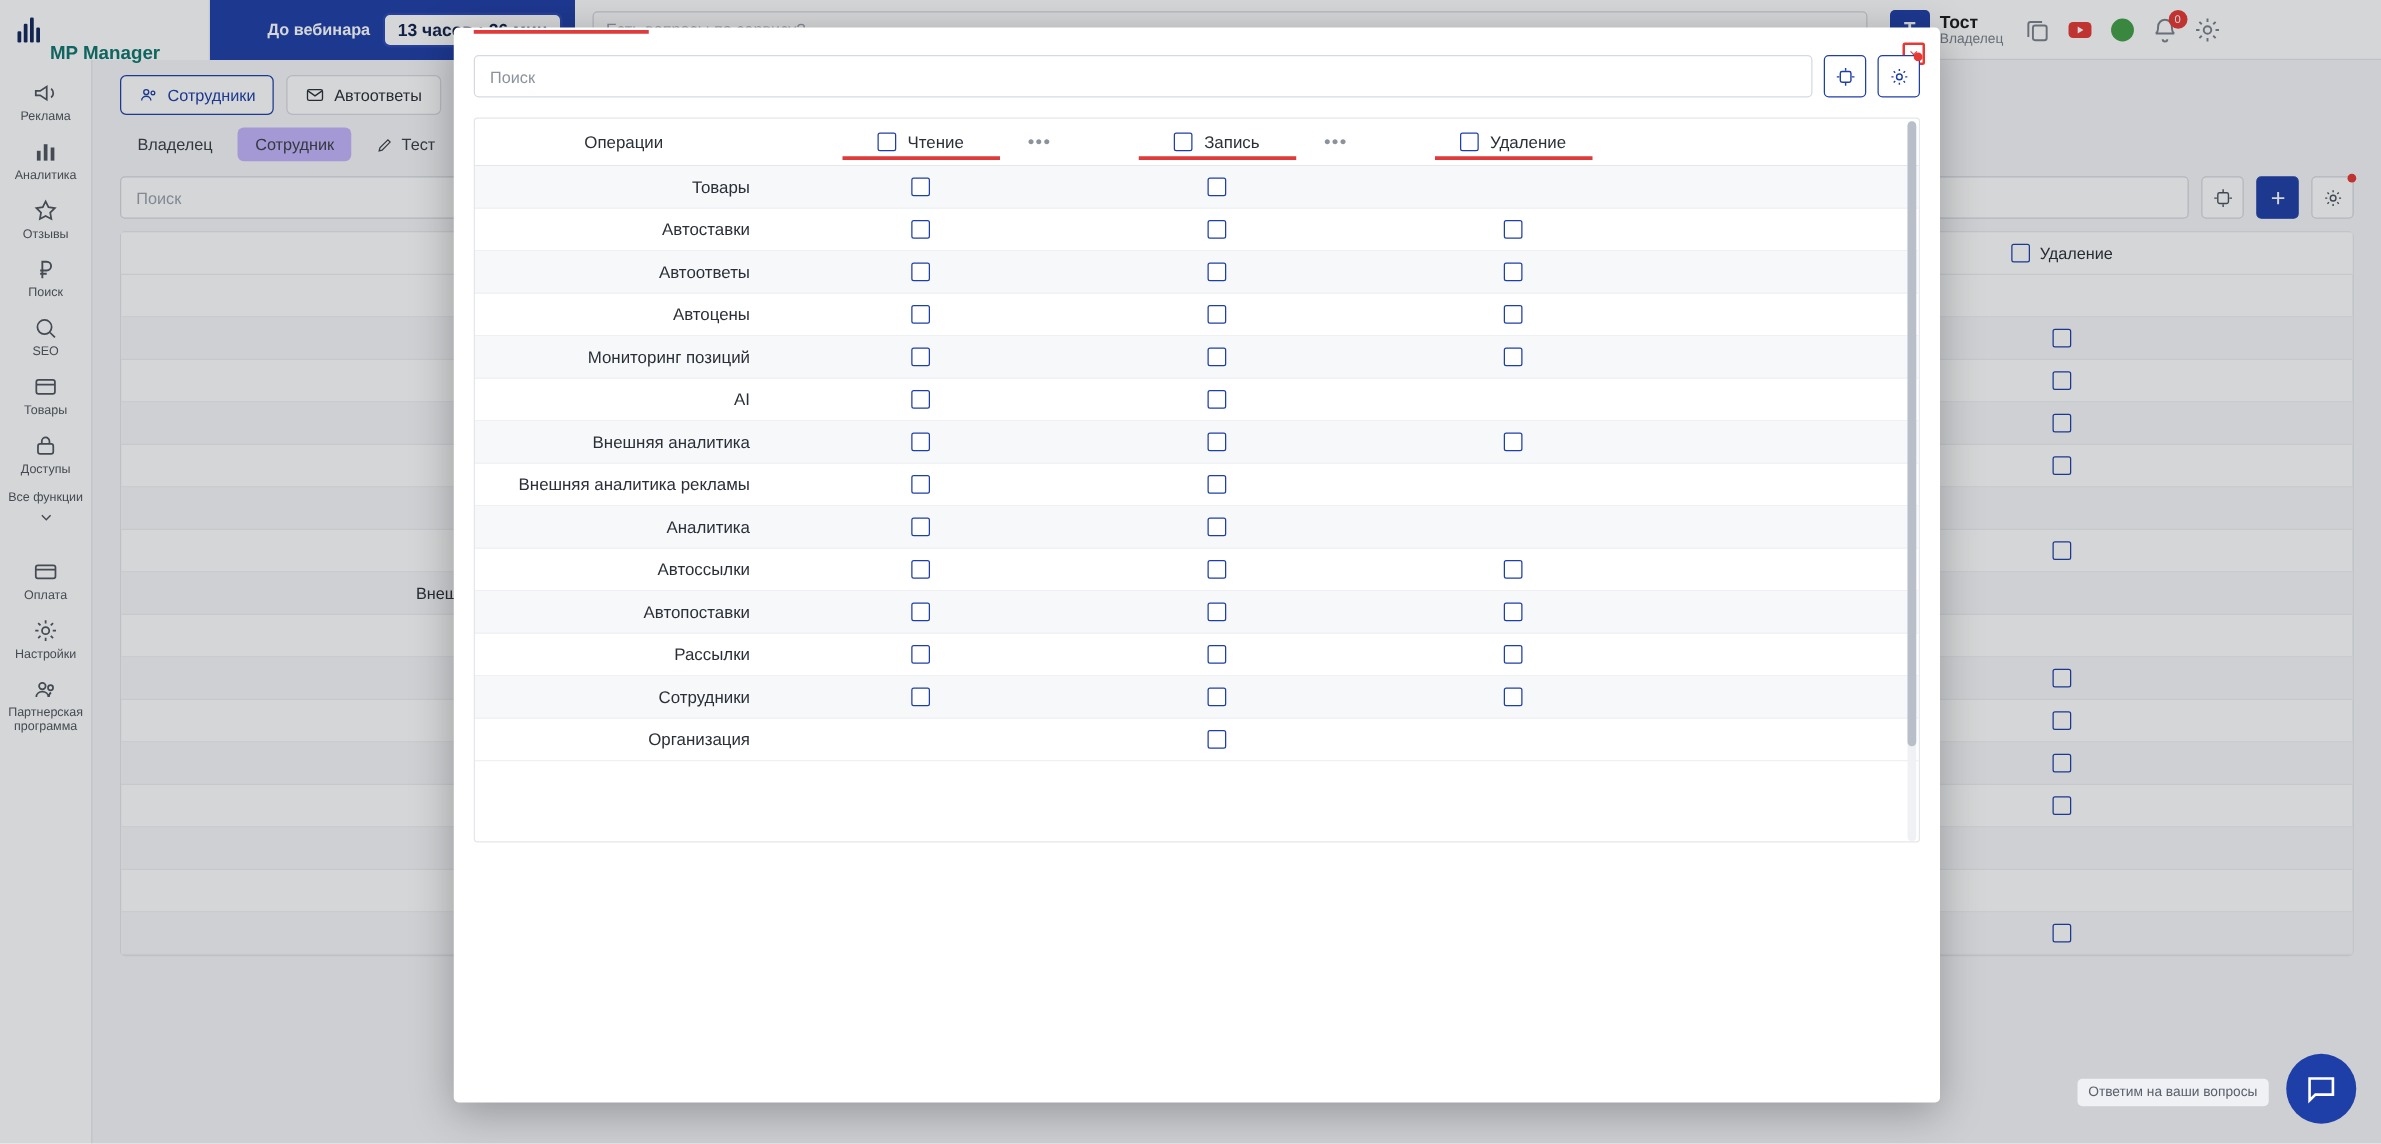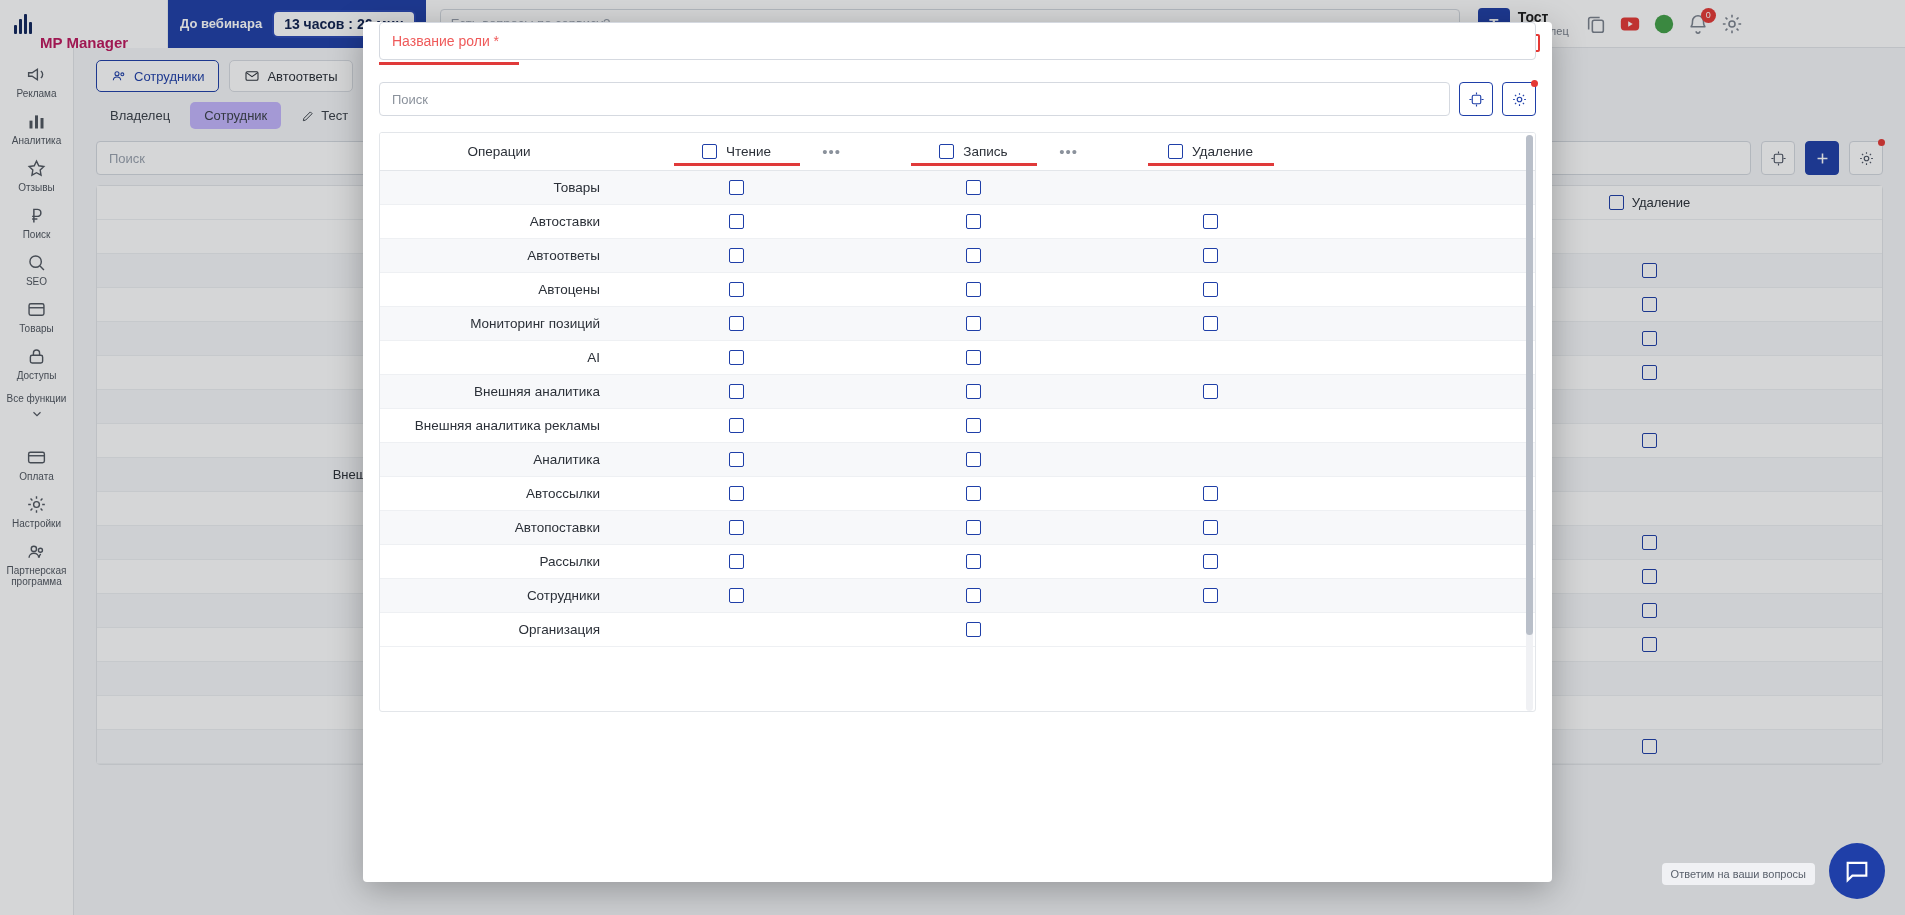--- a/index.html
+++ b/index.html
@@ -18,26 +18,26 @@
     background: #ffffff; border-bottom: 1px solid #e3e6ea;
     display: flex; align-items: center;
   }
   .logo-block {
     width: 168px; height: 48px; background: #ffffff;
     display: flex; align-items: center; gap: 8px; padding-left: 14px;
     border-right: 1px solid #eceff3;
   }
   .logo-mark { display: flex; align-items: flex-end; gap: 2px; height: 20px; }
   .logo-mark i { display: block; width: 3px; background: #12275c; border-radius: 1px; }
-  .logo-text { font-size: 15px; font-weight: bold; color: #be185d; margin-top: 38px; }
+  .logo-text { font-size: 15px; font-weight: bold; color: #0f766e; margin-top: 38px; }
   .webinar {
     display: flex; align-items: center; gap: 10px; height: 48px;
     background: #1f3fa8; color: #ffffff; padding: 0 10px 0 12px;
   }
-  .webinar-label { font-size: 13px; font-weight: bold; }
+  .webinar-label { font-size: 13px; font-weight: bold; margin-left: 34px; }
   .webinar-timer {
     background: #ffffff; color: #11224f; font-size: 14px; font-weight: bold;
     border: 2px solid #2b49b5; border-radius: 6px; padding: 4px 10px;
   }
   .searchbar {
     flex: 0 0 1020px; margin-left: 14px; height: 30px;
     border: 1px solid #d5d9e0; border-radius: 4px; background: #fff;
     display: flex; align-items: center; padding: 0 10px;
     font-size: 13px; color: #9aa2ae;
   }
@@ -612,23 +612,20 @@
     </div>
   </div>
 
   <div class="overlay"></div>
 
   <div class="modal">
     <div class="modal-close">×</div>
 
     <div class="modal-body">
       <div>
-        <div class="field-name">
-          <span>Название роли *</span>
-        </div>
         <div class="underline-red" style="width:140px"></div>
       </div>
 
       <div class="row-search">
         <div class="field-search">
           <span>Поиск</span>
         </div>
         <div class="m-sq">
           <svg viewBox="0 0 24 24" fill="none" stroke="currentColor" stroke-width="1.6">
               <rect x="6" y="6" width="12" height="12" rx="2"></rect>

